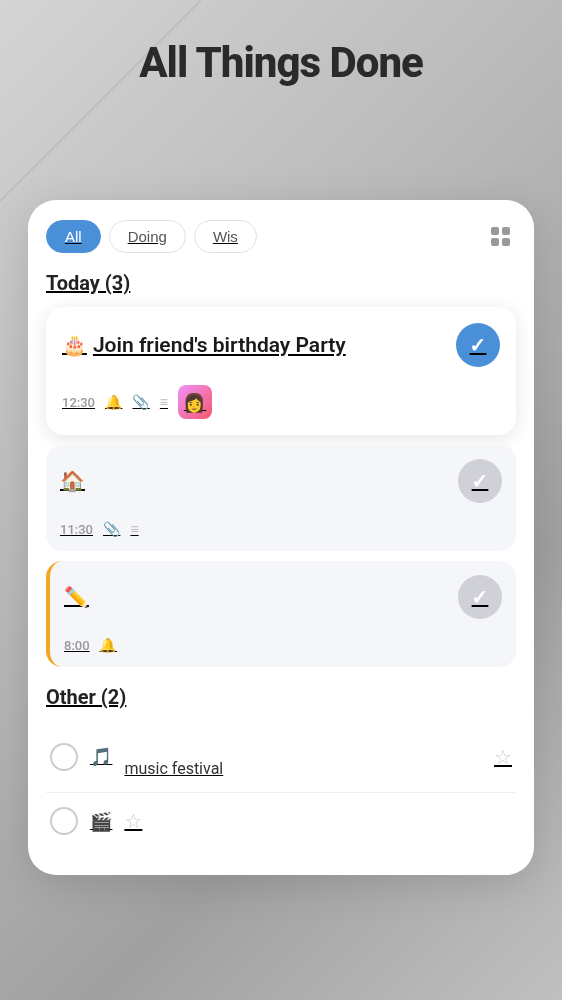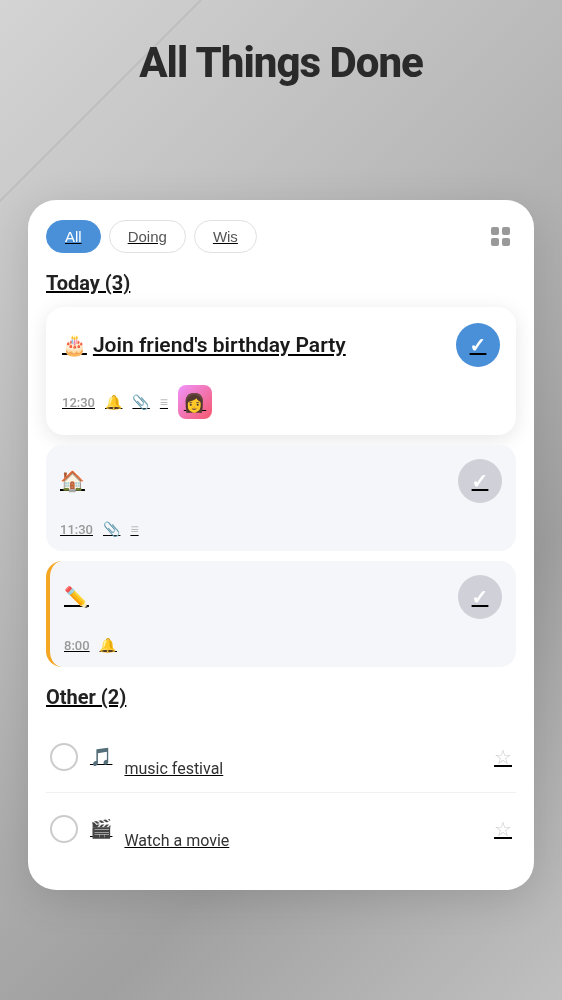--- a/index.html
+++ b/index.html
@@ -334,18 +334,17 @@
     <div class="other-item">
       <div class="circle-check"></div>
       <span class="other-emoji">🎵</span>
       <span class="other-title">music festival</span>
       <span class="star-icon">☆</span>
     </div>
 
     <div class="other-item">
       <div class="circle-check"></div>
       <span class="other-emoji">🎬</span>
-      <span class="other-title">Watch a movie</span>
       <span class="star-icon">☆</span>
     </div>
   </div>
 
 </div>
 
 </body></html>

